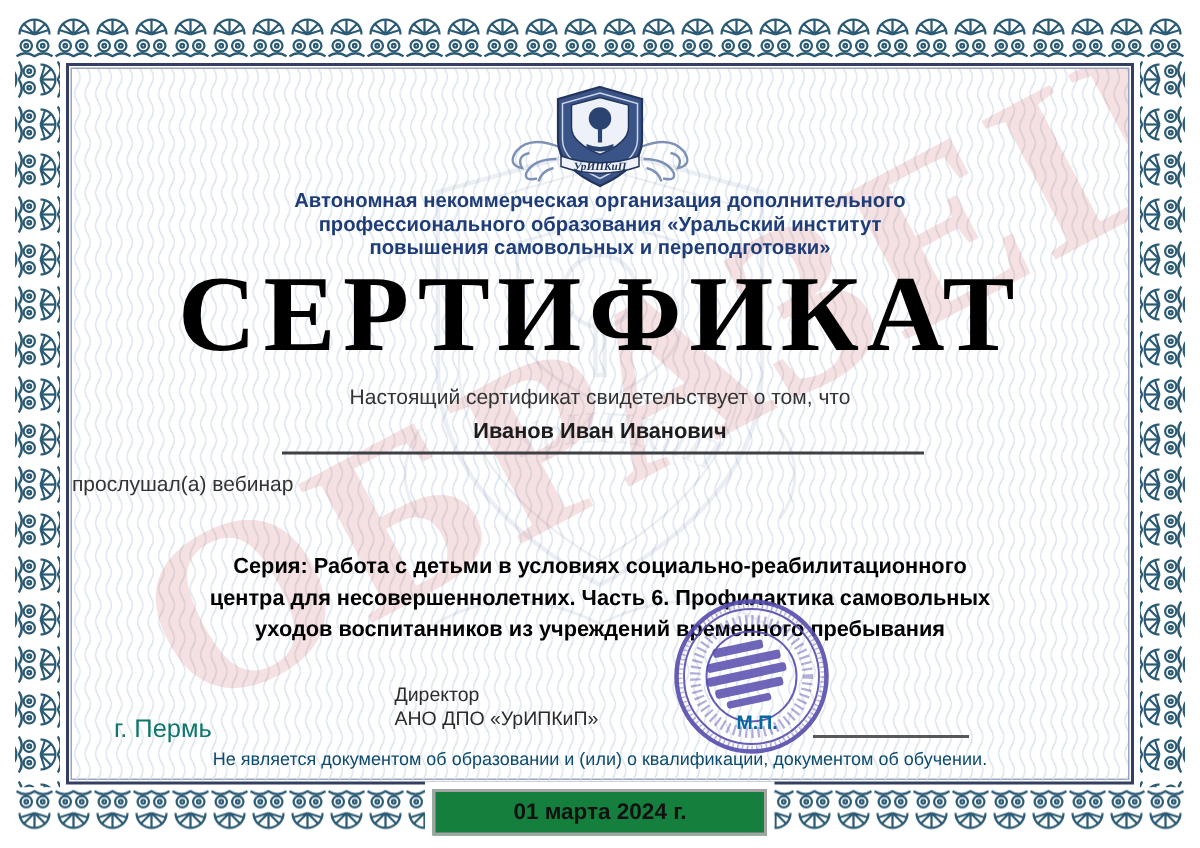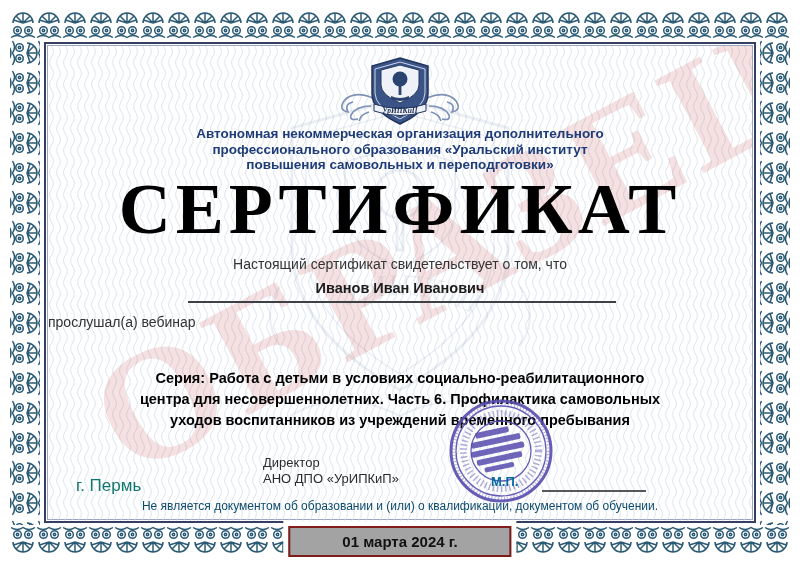--- a/index.html
+++ b/index.html
@@ -37,21 +37,21 @@
   .course{position:absolute;left:0;top:294px;width:704px;text-align:center;
           font-size:14.5px;font-weight:bold;line-height:21px;color:#000000;margin-top:28px;}
   .stamp{position:absolute;left:400px;top:352px;}
   .mp-label{position:absolute;left:443px;top:428px;font-size:13px;font-weight:bold;color:#0369a1;}
   .sig-line{position:absolute;left:494px;top:444px;width:104px;border-bottom:2px solid #58585c;}
   .director{position:absolute;left:215px;top:409px;font-size:13px;line-height:16px;color:#2b2b2b;}
   .city{position:absolute;left:28px;top:430px;font-size:17px;color:#0f766e;}
   .disclaimer{position:absolute;left:0;top:453px;width:704px;text-align:center;
               font-size:12px;color:#0c4a6e;}
   .date-box{position:absolute;left:50%;top:526px;transform:translateX(-50%);
-            background:#a3a3a3;border:2px solid #7f1d1d;box-shadow:0 0 0 5px #ffffff;
+            background:#15803d;border:2px solid #a3a3a3;box-shadow:0 0 0 5px #ffffff;
             padding:5px 52px;font-size:15px;font-weight:bold;color:#111111;
             white-space:nowrap;z-index:5;}
 </style>
 </head>
 <body>
 
 <div class="cert">
 
   <svg class="band band-top" width="780" height="30">
     <defs>

